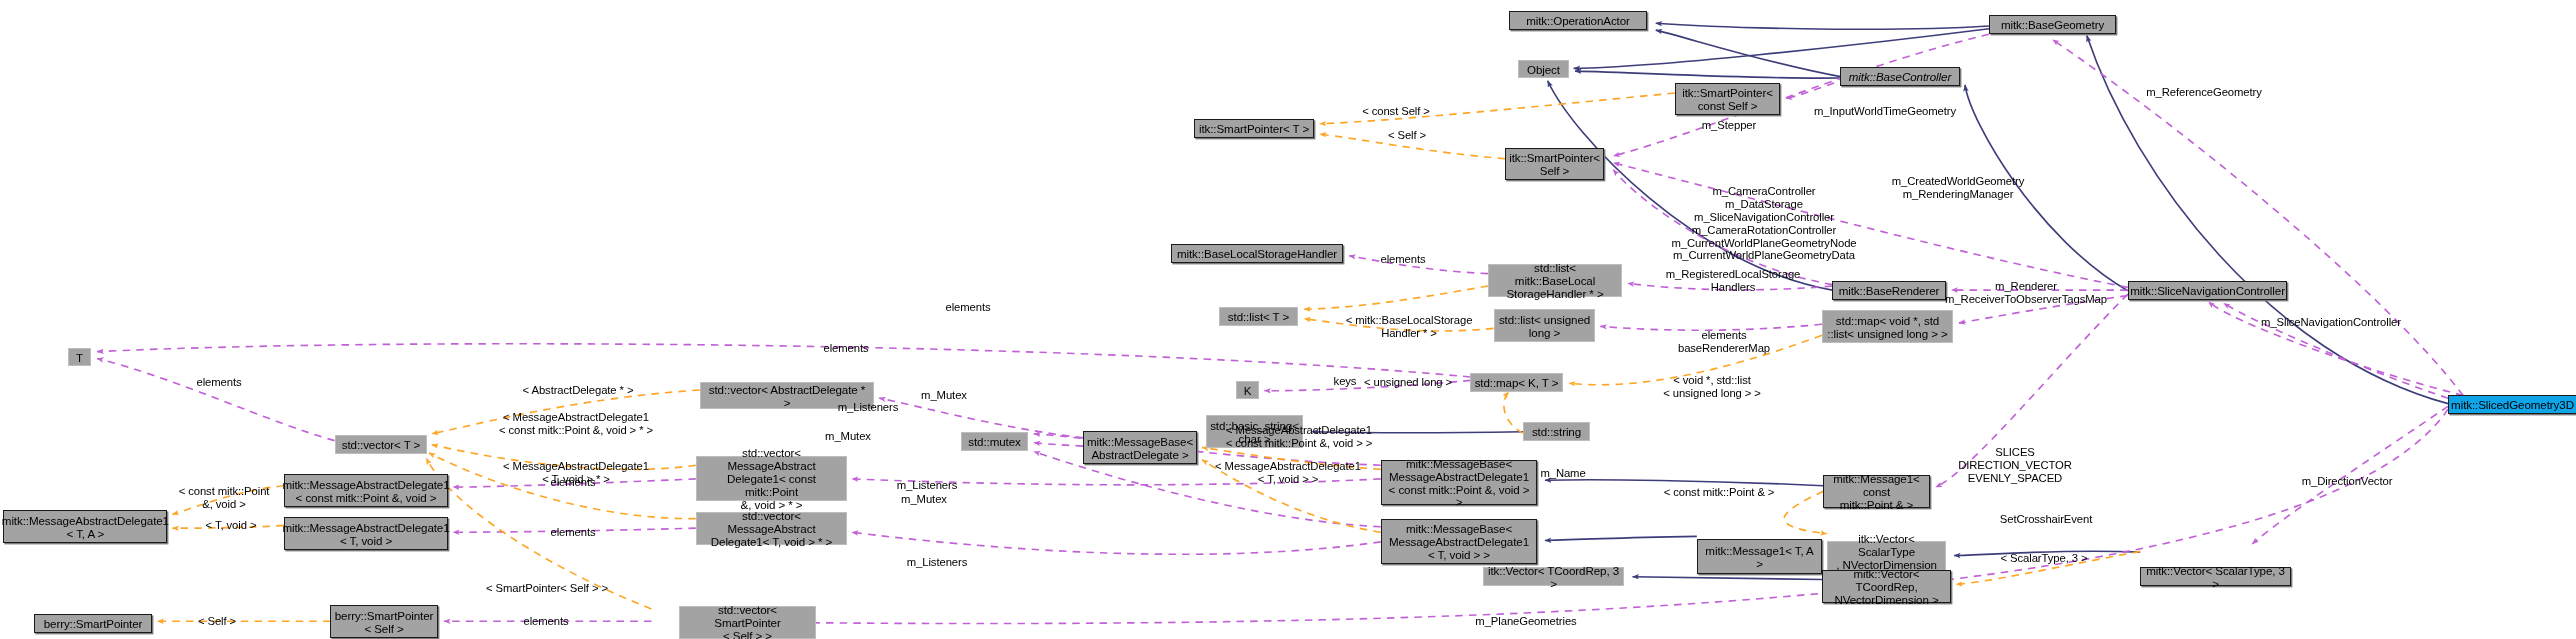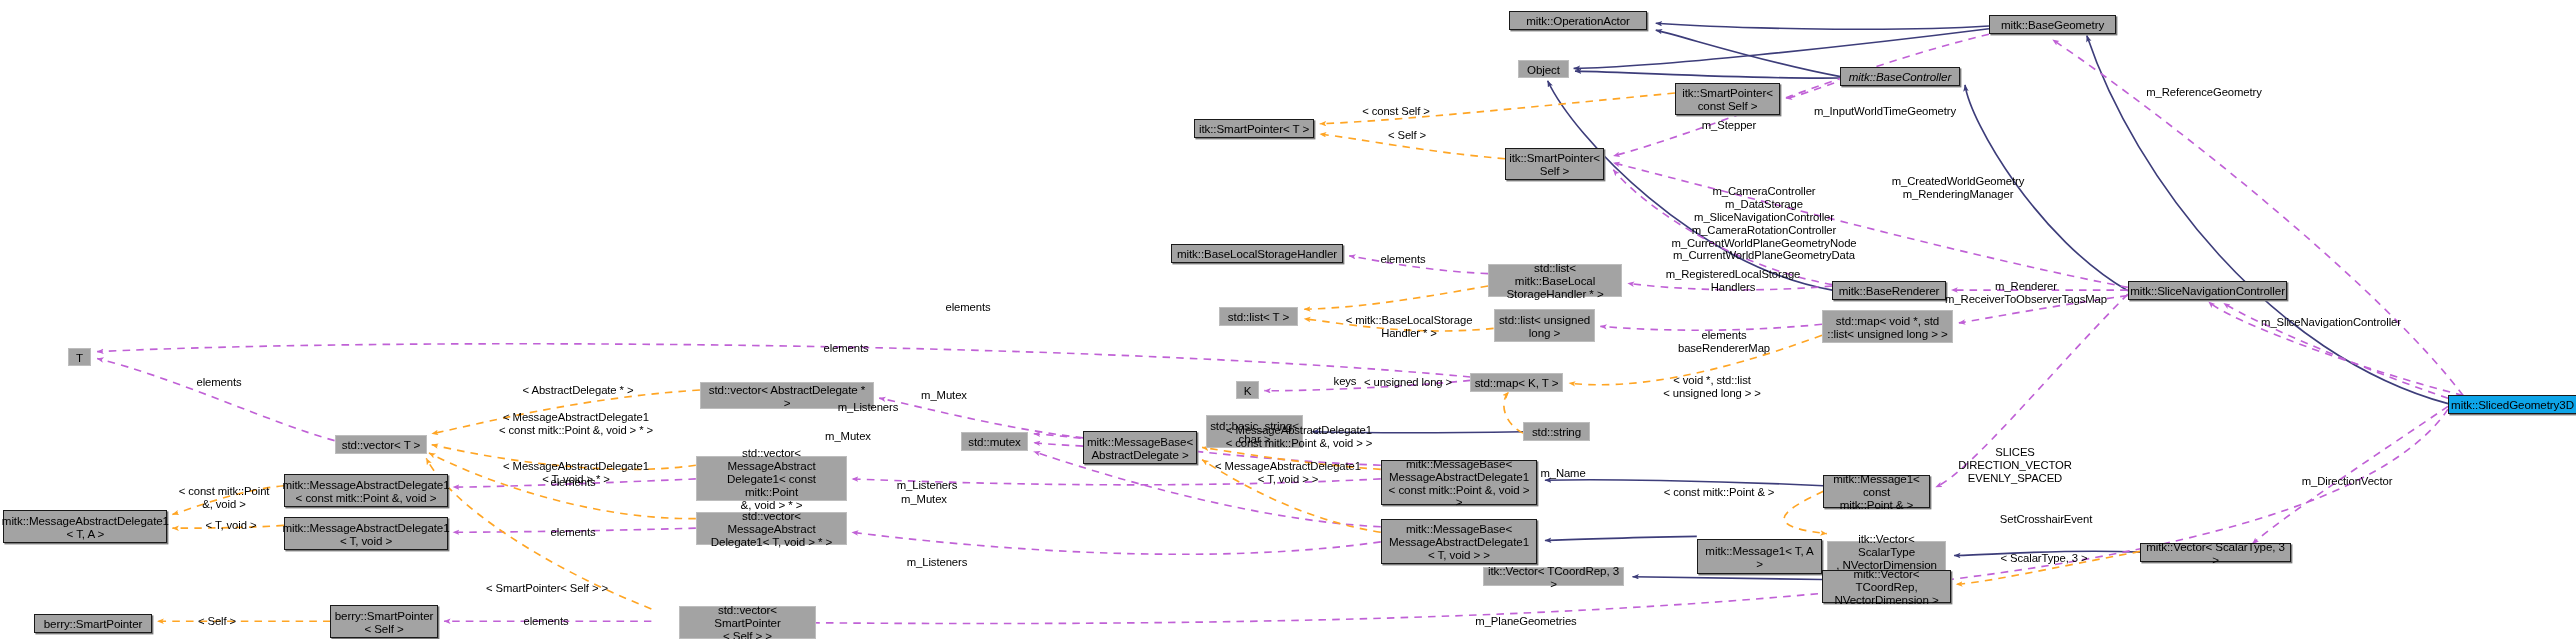--- a/index.html
+++ b/index.html
@@ -240,21 +240,21 @@
       <div class="node plain" style="left: 696px; top: 512px; width: 151px; height: 33px;">std::vector&lt; MessageAbstract
 Delegate1&lt; T, void &gt; * &gt;</div>
       <div class="node cls" style="left: 284px; top: 517px; width: 164px; height: 33px;">mitk::MessageAbstractDelegate1
 &lt; T, void &gt;</div>
       <div class="node cls" style="left: 1381px; top: 519px; width: 156px; height: 45px;">mitk::MessageBase&lt;
 MessageAbstractDelegate1
 &lt; T, void &gt; &gt;</div>
       <div class="node cls" style="left: 1697px; top: 527px; width: 125px; height: 35px; margin-top: 12px;">mitk::Message1&lt; T, A &gt;</div>
       <div class="node plain" style="left: 1827px; top: 541px; width: 119px; height: 33px;">itk::Vector&lt; ScalarType
 , NVectorDimension &gt;</div>
-      <div class="node cls" style="left: 2140px; top: 543px; width: 151px; height: 19px;">mitk::Vector&lt; ScalarType, 3 &gt;</div>
+      <div class="node cls" style="left: 2140px; top: 567px; width: 151px; height: 19px;">mitk::Vector&lt; ScalarType, 3 &gt;</div>
       <div class="node plain" style="left: 1483px; top: 567px; width: 141px; height: 19px;">itk::Vector&lt; TCoordRep, 3 &gt;</div>
       <div class="node cls" style="left: 1822px; top: 570px; width: 129px; height: 33px;">mitk::Vector&lt; TCoordRep,
 NVectorDimension &gt;</div>
       <div class="node cls" style="left: 34px; top: 614px; width: 118px; height: 19px;">berry::SmartPointer</div>
       <div class="node cls" style="left: 330px; top: 605px; width: 108px; height: 33px;">berry::SmartPointer
 &lt; Self &gt;</div>
       <div class="node plain" style="left: 651px; top: 606px; width: 137px; height: 33px; margin-left: 28px;">std::vector&lt; SmartPointer
 &lt; Self &gt; &gt;</div>
     </div>
 

